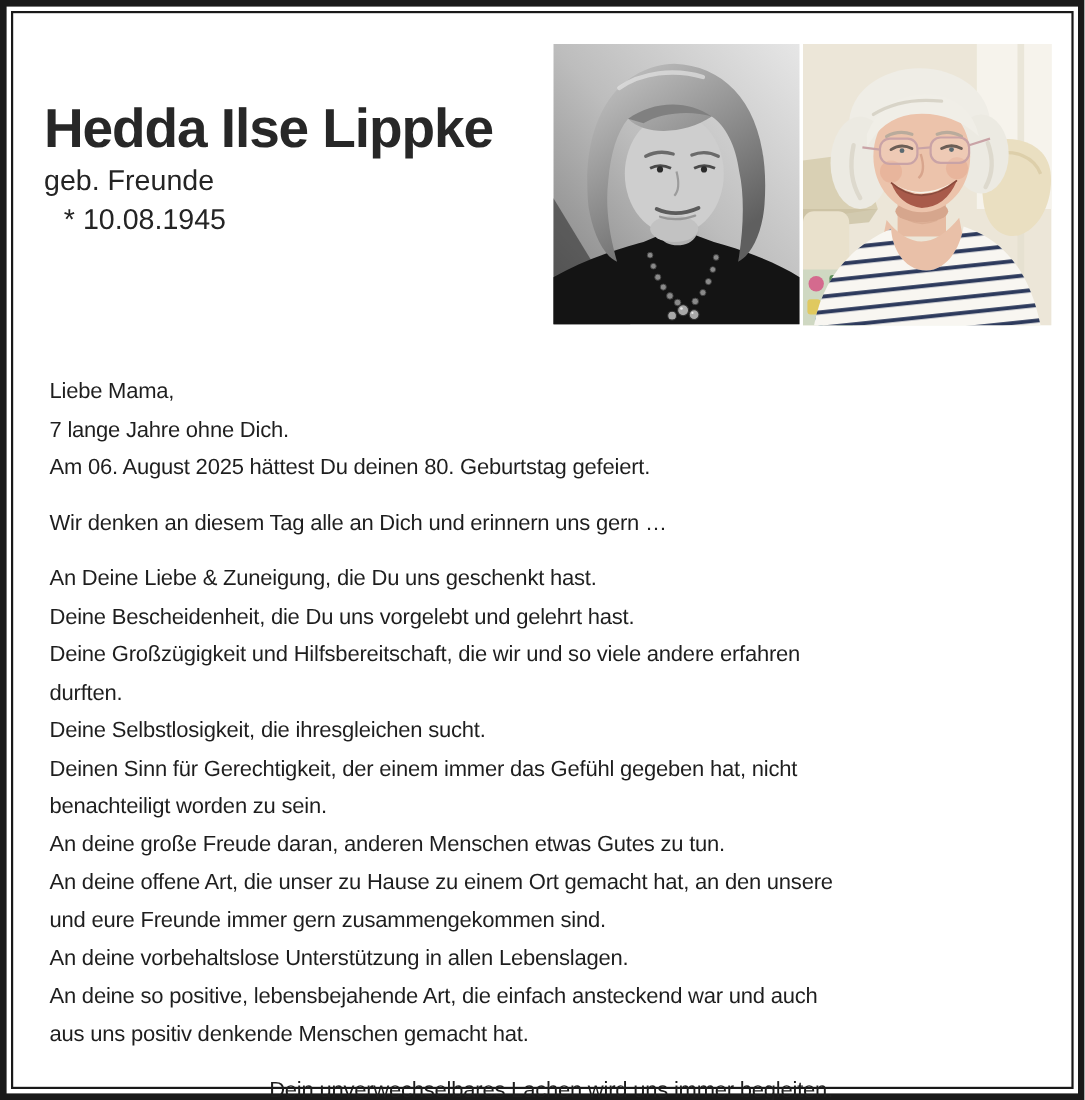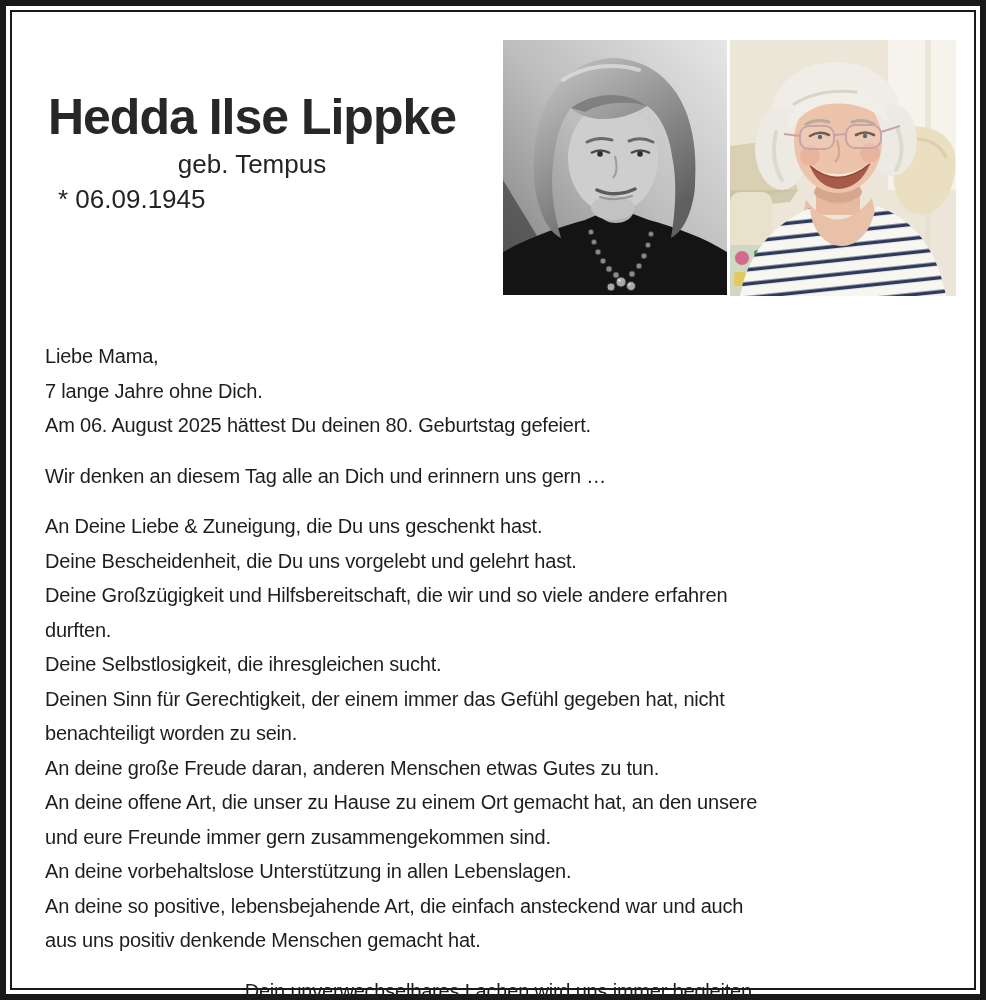--- a/index.html
+++ b/index.html
@@ -10,21 +10,21 @@
     font-family: "Liberation Sans", sans-serif;
     color: #1f1f1f;
     overflow: hidden;
   }
   .sheet { position: relative; width: 986px; height: 1000px; background: #fff; }
   .frame-outer { position: absolute; inset: 0; border: 6px solid #191919; pointer-events: none; }
   .frame-inner { position: absolute; inset: 10px; border: 2px solid #191919; pointer-events: none; }
 
   .header-left {
     position: absolute; left: 40px; top: 90px; width: 424px;
-    text-align: center; color: #242424;
+    color: #242424;
   }
   .name {
     margin: 0; font-size: 50px; font-weight: bold; line-height: 54px;
     letter-spacing: -1px; white-space: nowrap; color: #272727;
   }
   .birthname { font-size: 26px; line-height: 30px; margin-top: 5px; }
   .dates {
     display: flex; justify-content: space-between;
     font-size: 26px; line-height: 30px; margin-top: 5px;
     padding: 0 11px 0 18px;
@@ -46,23 +46,23 @@
 </head>
 <body>
 
 <div class="sheet">
 
   <div class="frame-outer"></div>
   <div class="frame-inner"></div>
 
   <div class="header-left">
     <h1 class="name">Hedda Ilse Lippke</h1>
-    <div class="birthname">geb. Tempus</div>
+    <div class="birthname">geb. Freunde</div>
     <div class="dates">
-      <span>* 06.09.1945</span>
+      <span>* 10.08.1945</span>
     </div>
   </div>
 
   <figure class="photo-bw">
     <svg viewBox="0 0 224 255" preserveAspectRatio="none">
       <defs>
         <linearGradient id="bwbg" x1="0" y1="1" x2="1" y2="0">
           <stop offset="0" stop-color="#7d7d7d"></stop>
           <stop offset="0.5" stop-color="#bdbdbd"></stop>
           <stop offset="1" stop-color="#e6e6e6"></stop>

